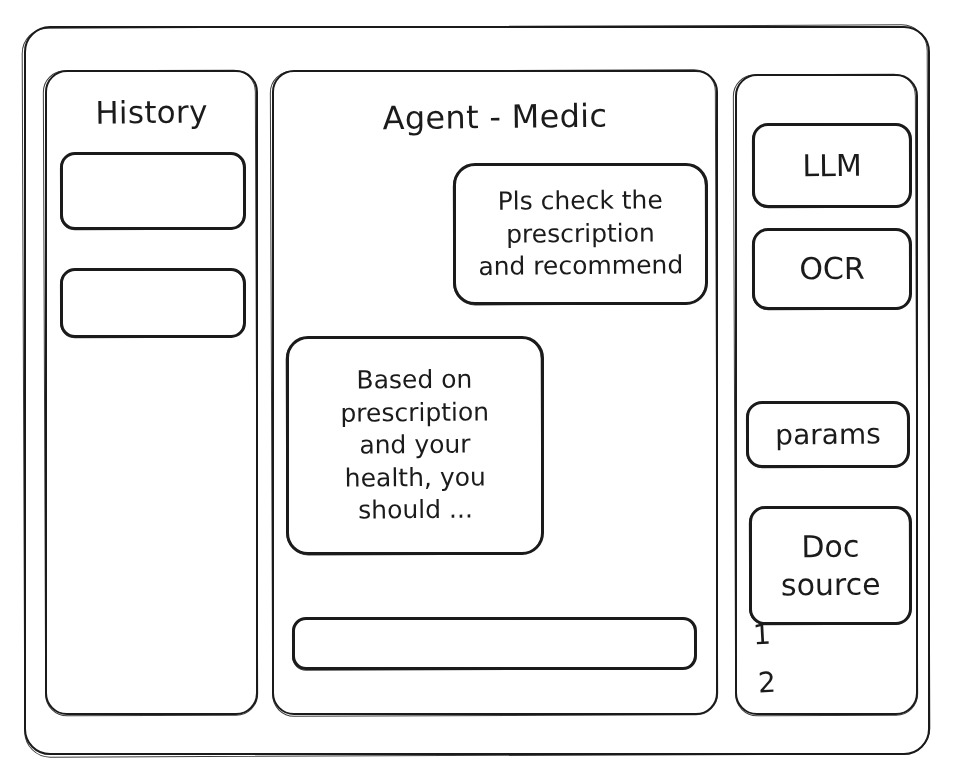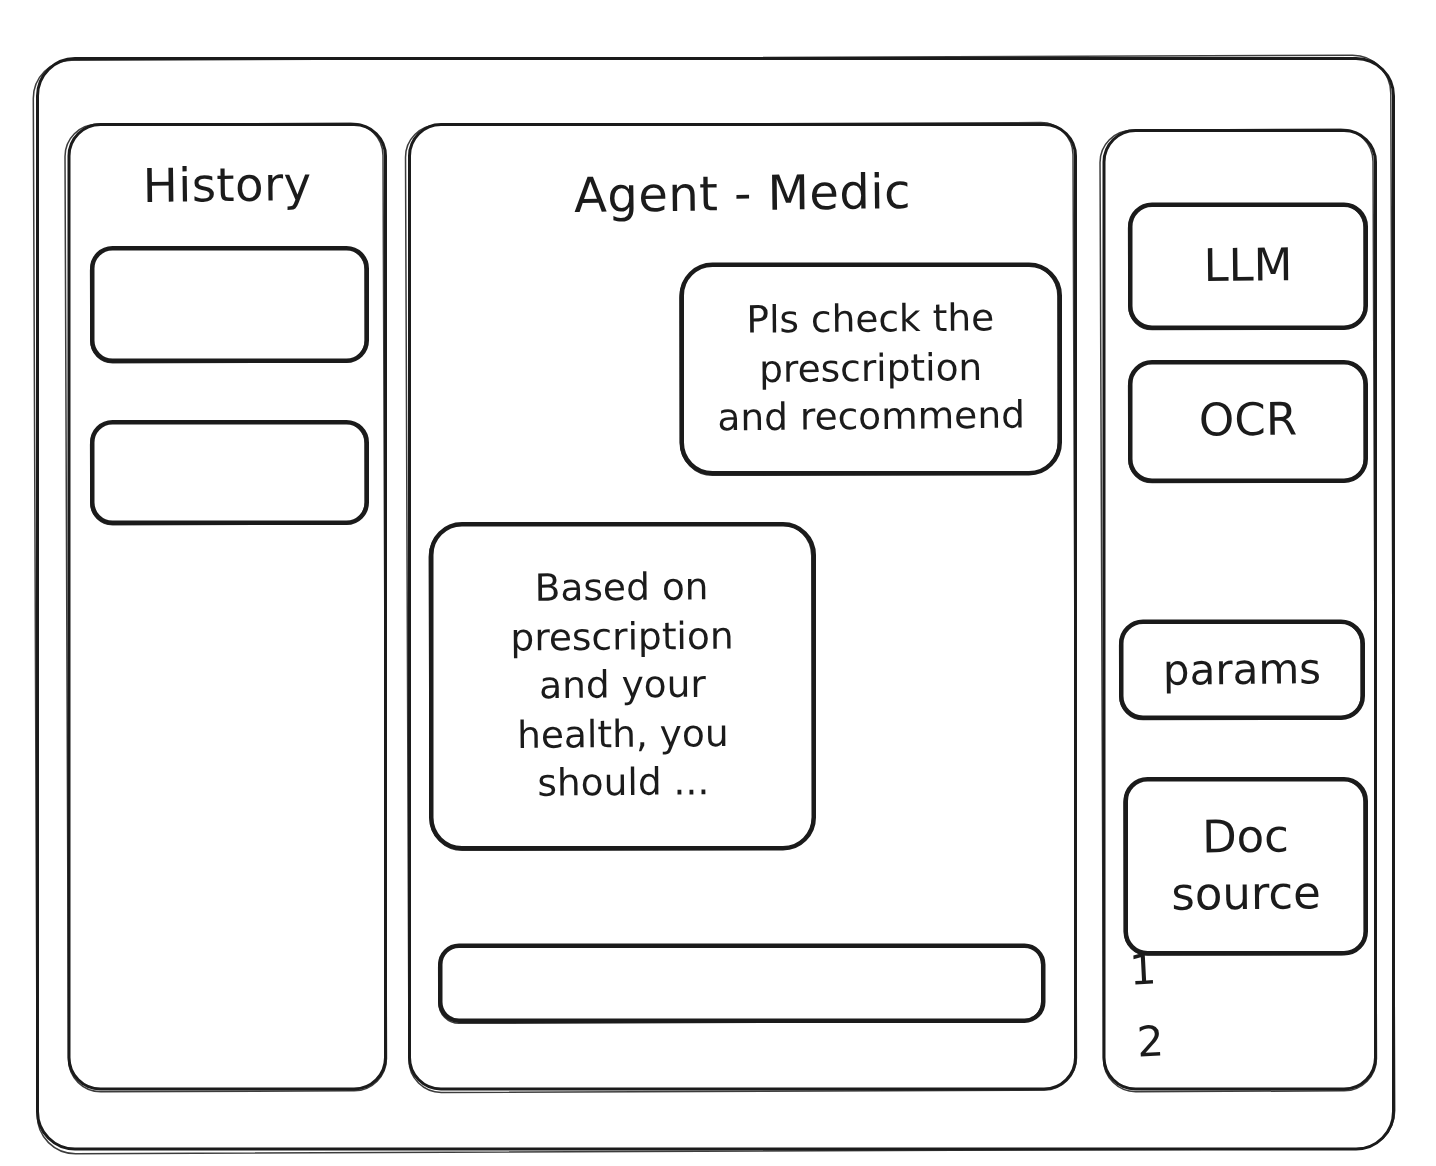--- a/index.html
+++ b/index.html
@@ -13,21 +13,21 @@
     height: 777px;
     position: relative;
     overflow: hidden;
     font-family: "DejaVu Sans", sans-serif;
     color: #1b1b1b;
   }
 
   #canvas {
     position: absolute;
     left: 0;
-    top: 12px;
+    top: 0;
     width: 957px;
     height: 668px;
   }
 
   
   .sk {
     position: absolute;
     box-sizing: border-box;
     border: 2.6px solid #1b1b1b;
     background: transparent;

